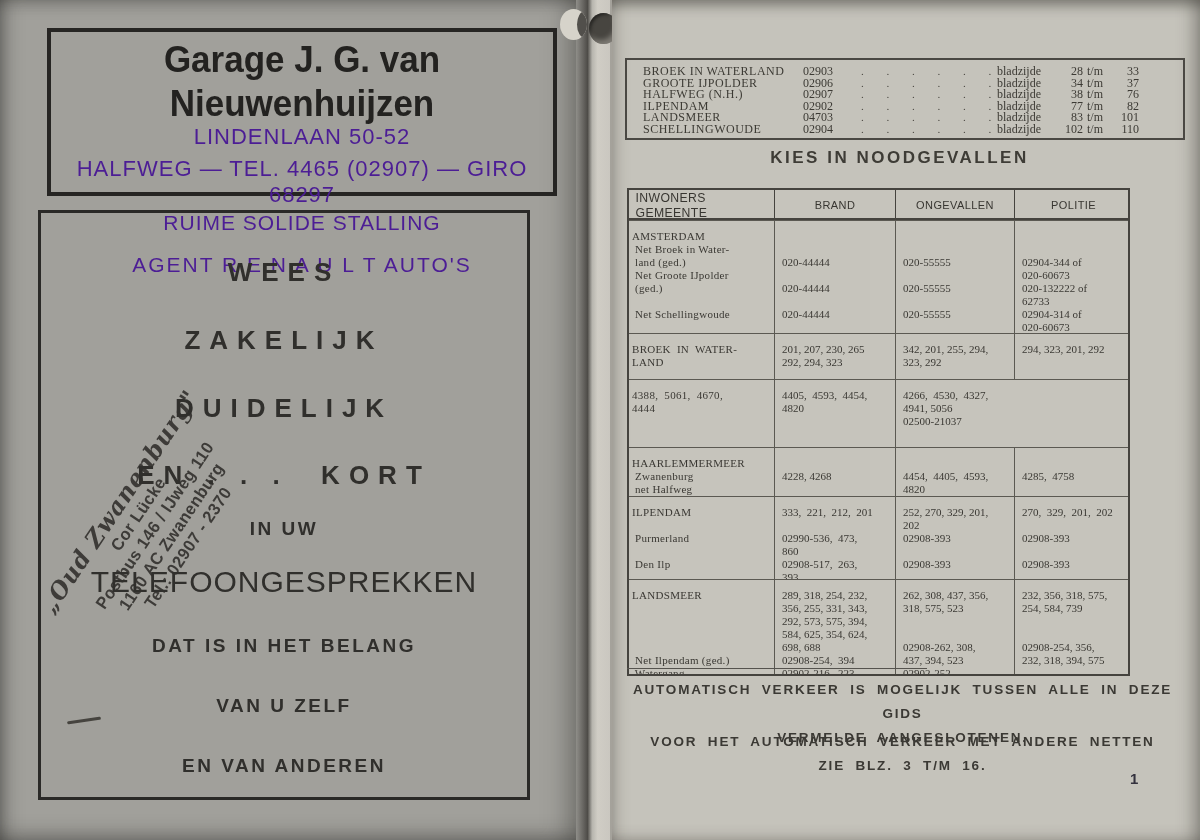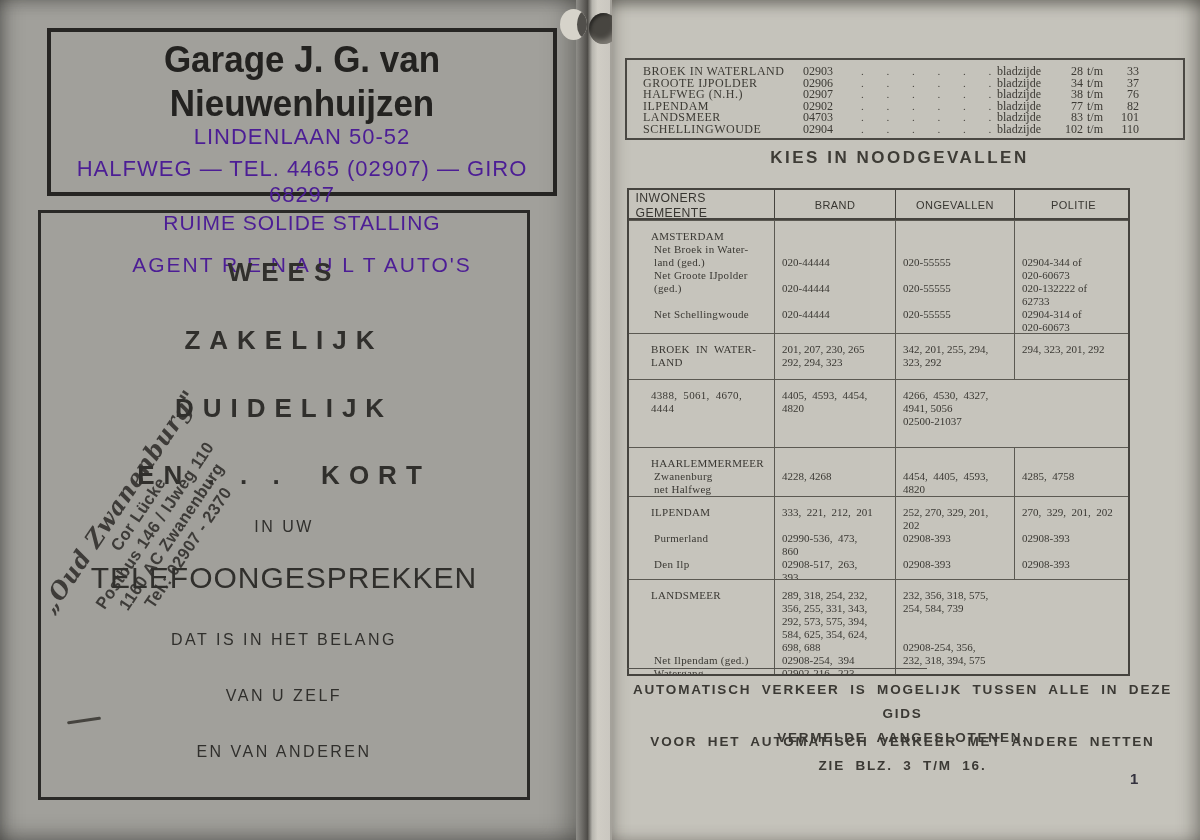--- a/index.html
+++ b/index.html
@@ -21,21 +21,21 @@
   .garage-line.l1{margin-top:3px;font-size:22px;}
   .garage-line.l2{margin-top:6px;font-size:22px;}
   .garage-line.l3{margin-top:3px;}
   .garage-line.l4{margin-top:18px;letter-spacing:2px;}
 
   .message-box{left:38px;top:210px;width:492px;height:590px;border:3px solid #2a2927;}
   .message-col{position:absolute;left:0;top:44px;width:100%;display:flex;flex-direction:column;
     align-items:center;text-align:center;}
   .msg-line{color:#302f2c;white-space:pre;}
   .msg-line.big{font-size:26px;font-weight:bold;letter-spacing:9px;}
-  .msg-line.small{font-size:16px;font-weight:normal;letter-spacing:2.5px;}
+  .msg-line.small{font-size:19px;font-weight:bold;letter-spacing:2.5px;}
   .msg-line.huge{font-size:30px;font-weight:normal;letter-spacing:1px;}
   .msg-line:nth-child(1){margin-top:0;}
   .msg-line:nth-child(2){margin-top:37px;}
   .msg-line:nth-child(3){margin-top:37px;}
   .msg-line:nth-child(4){margin-top:36px;}
   .msg-line:nth-child(5){margin-top:27px;}
   .msg-line:nth-child(6){margin-top:25px;}
   .msg-line:nth-child(7){margin-top:36px;}
   .msg-line:nth-child(8){margin-top:38px;}
   .msg-line:nth-child(9){margin-top:38px;}
@@ -89,21 +89,21 @@
   .nt-grid{display:grid;grid-template-columns:145px 121px 119px 118px;}
   .nt-header{height:28px;border-bottom:2px solid #45433e;}
   .nt-hcell{display:flex;align-items:center;justify-content:center;font-size:11px;
     letter-spacing:.4px;color:#383631;border-left:1px solid #45433e;transform-origin:left;}
   .nt-hcell:first-child{border-left:none;justify-content:flex-start;padding-left:7px;
     font-size:13px;transform:scaleX(.94);width:151px;}
   .nt-row{border-top:1px solid #5b5952;}
   .nt-row:first-of-type{border-top:none;}
   .nt-cell{border-left:1px solid #5b5952;padding:9px 3px 0 7px;box-sizing:border-box;
     font-family:"Liberation Serif",serif;font-size:11px;line-height:13px;color:#3a3833;overflow:hidden;}
-  .nt-cell:first-child{border-left:none;padding-left:22px;letter-spacing:.3px;}
+  .nt-cell:first-child{border-left:none;padding-left:3px;letter-spacing:.3px;}
   .nt-cell .ln{white-space:pre;height:13px;}
   .tr-amsterdam{height:112px;}
   .tr-broek{height:45px;}
   .tr-haarlemmerliede{height:67px;}
   .tr-haarlemmermeer{height:48px;}
   .tr-ilpendam{height:82px;}
   .tr-landsmeer{height:94px;}
   .table-underline{position:absolute;left:15px;top:668px;width:300px;height:1px;background:#55534e;}
 
   .footer-note{position:absolute;left:8px;width:565px;text-align:center;color:#3b3934;
@@ -359,20 +359,29 @@
           <div class="nt-cell">
             <div class="ln">289, 318, 254, 232,</div>
             <div class="ln">356, 255, 331, 343,</div>
             <div class="ln">292, 573, 575, 394,</div>
             <div class="ln">584, 625, 354, 624,</div>
             <div class="ln">698, 688</div>
             <div class="ln">02908-254,  394</div>
             <div class="ln">02902-216,  223</div>
           </div>
           <div class="nt-cell">
+            <div class="ln">262, 308, 437, 356,</div>
+            <div class="ln">318, 575, 523</div>
+            <div class="ln"></div>
+            <div class="ln"></div>
+            <div class="ln">02908-262, 308,</div>
+            <div class="ln">437, 394, 523</div>
+            <div class="ln">02902-252</div>
+          </div>
+          <div class="nt-cell">
             <div class="ln">232, 356, 318, 575,</div>
             <div class="ln">254, 584, 739</div>
             <div class="ln"></div>
             <div class="ln"></div>
             <div class="ln">02908-254, 356,</div>
             <div class="ln">232, 318, 394, 575</div>
           </div>
         </div>
       </div>
     <div class="table-underline"></div>

